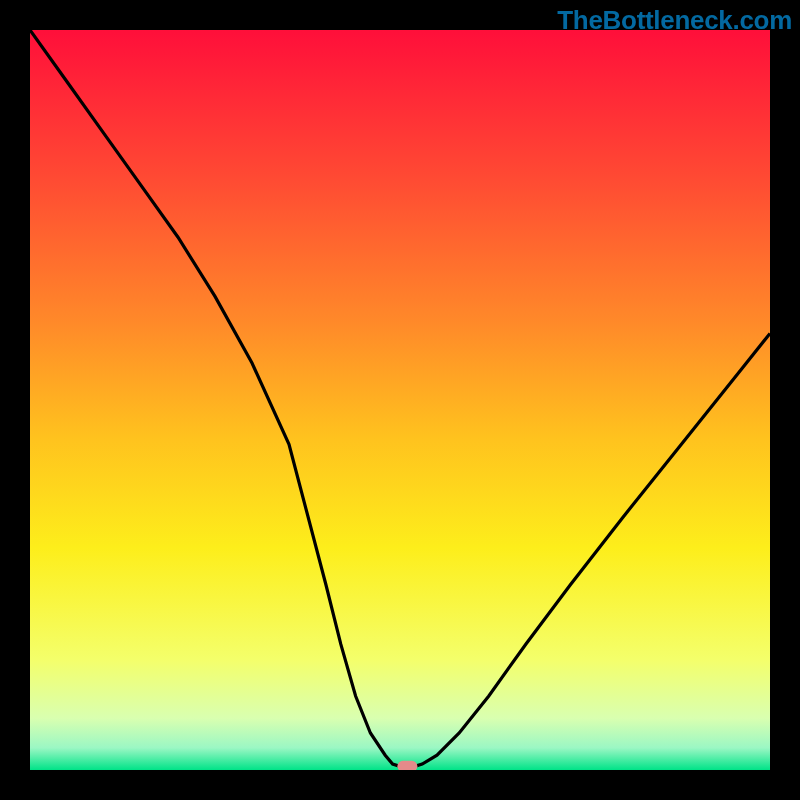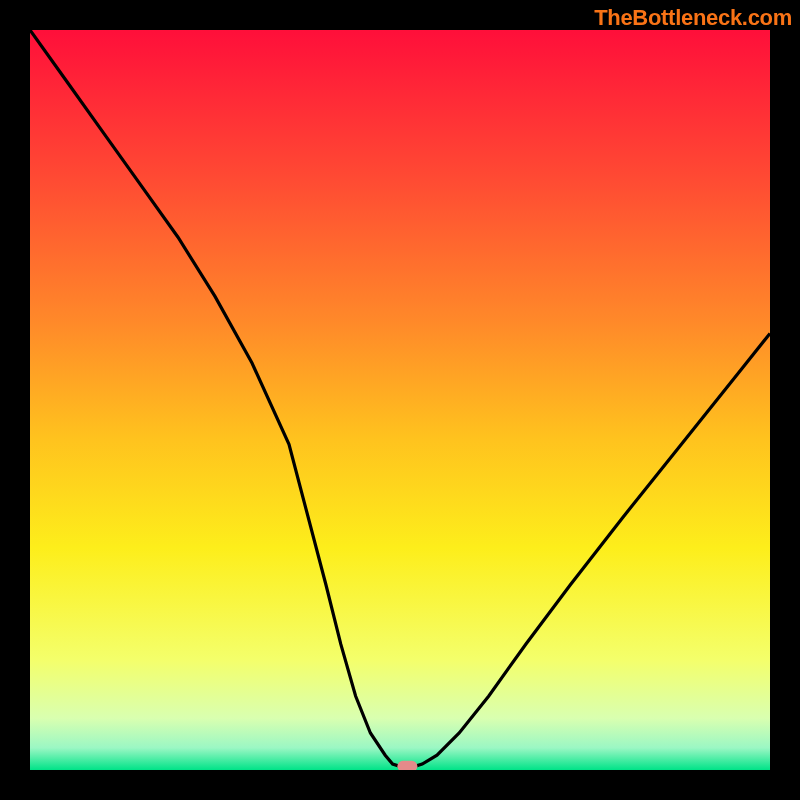--- a/index.html
+++ b/index.html
@@ -14,22 +14,22 @@
   .outer {
     width: 800px;
     height: 800px;
     background: #000;
     position: relative;
   }
   .watermark {
     position: absolute;
     top: 5px;
     right: 8px;
-    color: #f97316;
-    font-size: 22px;
+    color: #0369a1;
+    font-size: 26px;
     font-weight: bold;
     z-index: 10;
     letter-spacing: -0.3px;
     margin-left: 23px;
   }
   .plot {
     position: absolute;
     left: 30px;
     top: 30px;
     width: 740px;

